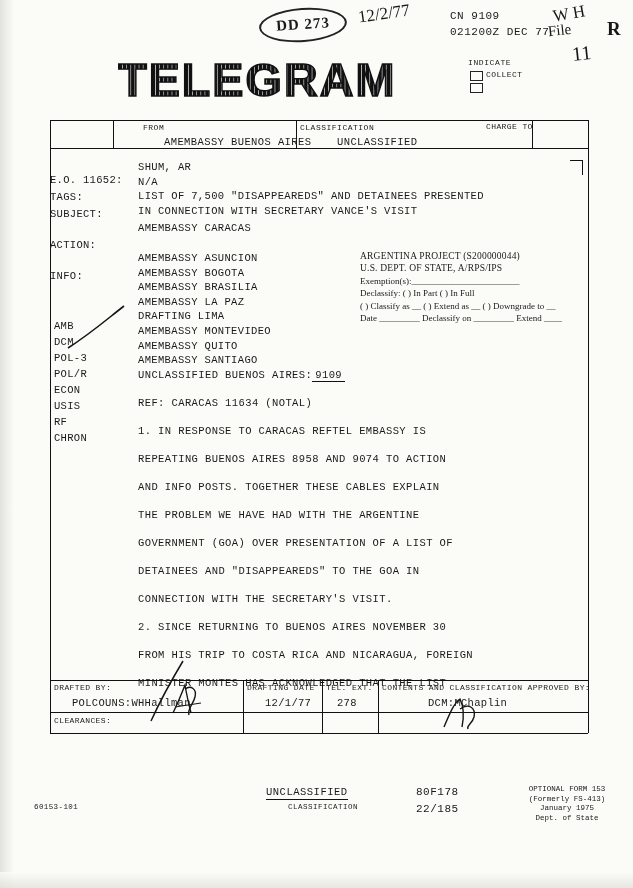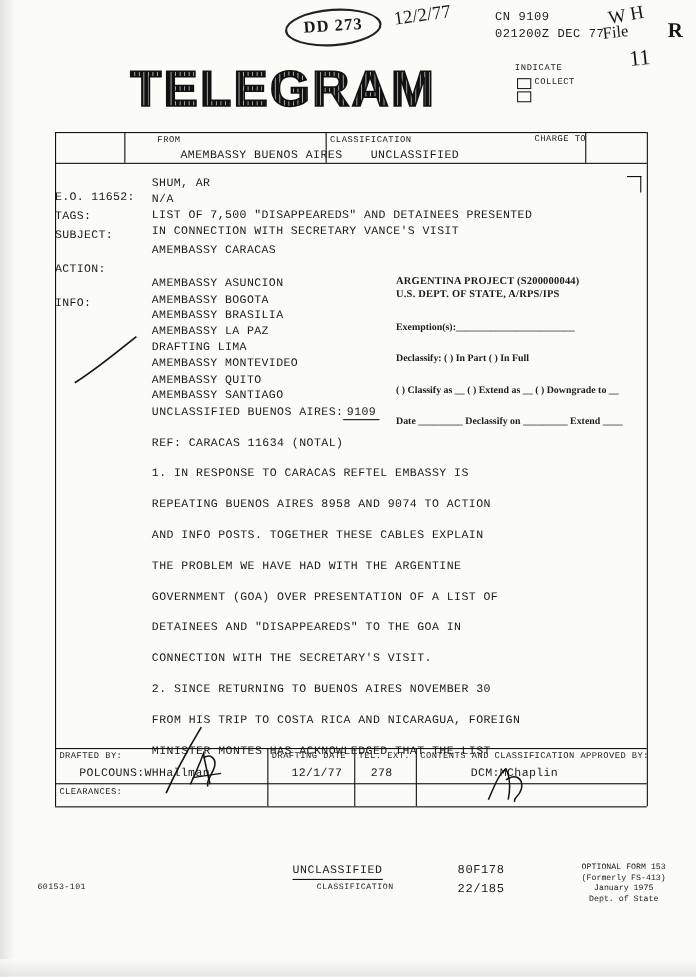--- a/index.html
+++ b/index.html
@@ -70,24 +70,24 @@
 
   .body{position:absolute;left:138px;top:160px;width:300px;font-size:10.5px;line-height:14.5px;letter-spacing:.35px;}
   .body .ln{white-space:pre;}
 
   .addr{position:absolute;left:138px;top:251px;font-size:10.5px;line-height:14.6px;letter-spacing:.35px;}
   .action{position:absolute;left:138px;top:222px;font-size:10.5px;letter-spacing:.35px;}
 
   
   .relstamp{
     position:absolute;left:360px;top:250px;width:210px;
-    font-family:"Liberation Serif",serif;font-size:9.5px;line-height:12.4px;color:#1a1a1a;font-weight:bold;
+    font-family:"Liberation Serif",serif;font-size:9.5px;line-height:12.4px;color:#1a1a1a;
   }
   .relstamp .l1{font-size:9.5px;letter-spacing:.2px;}
-  .relstamp .small{font-size:9px;margin-top:16px;}
+  .relstamp .small{font-size:9px;}
 
   
   .tgram{position:absolute;left:138px;top:368px;width:430px;font-size:10.5px;line-height:14px;letter-spacing:.4px;}
   .tgram .sp{display:block;height:14px;}
   .uline{border-bottom:1px solid #111;padding:0 3px;}
 
   
   .bot-top{position:absolute;left:50px;top:680px;width:538px;height:1px;background:#111;}
   .bot-mid{position:absolute;left:50px;top:712px;width:538px;height:1px;background:#111;}
   .bot-bot{position:absolute;left:50px;top:733px;width:538px;height:1px;background:#111;}
@@ -174,20 +174,30 @@
   <div class="leftcol">
     <div>E.O. 11652:</div>
     <div>TAGS:</div>
     <div>SUBJECT:</div>
     <div style="height:14px"></div>
     <div>ACTION:</div>
     <div style="height:14px"></div>
     <div>INFO:</div>
   </div>
 
+  <div class="distro">
+    <div>AMB</div>
+    <div>DCM</div>
+    <div>POL-3</div>
+    <div>POL/R</div>
+    <div>ECON</div>
+    <div>USIS</div>
+    <div>RF</div>
+    <div>CHRON</div>
+  </div>
 
   <div class="body">
     <div class="ln">SHUM, AR</div>
     <div class="ln">N/A</div>
     <div class="ln">LIST OF 7,500 "DISAPPEAREDS" AND DETAINEES PRESENTED</div>
     <div class="ln">IN CONNECTION WITH SECRETARY VANCE'S VISIT</div>
   </div>
 
   <div class="action">AMEMBASSY CARACAS</div>
 

